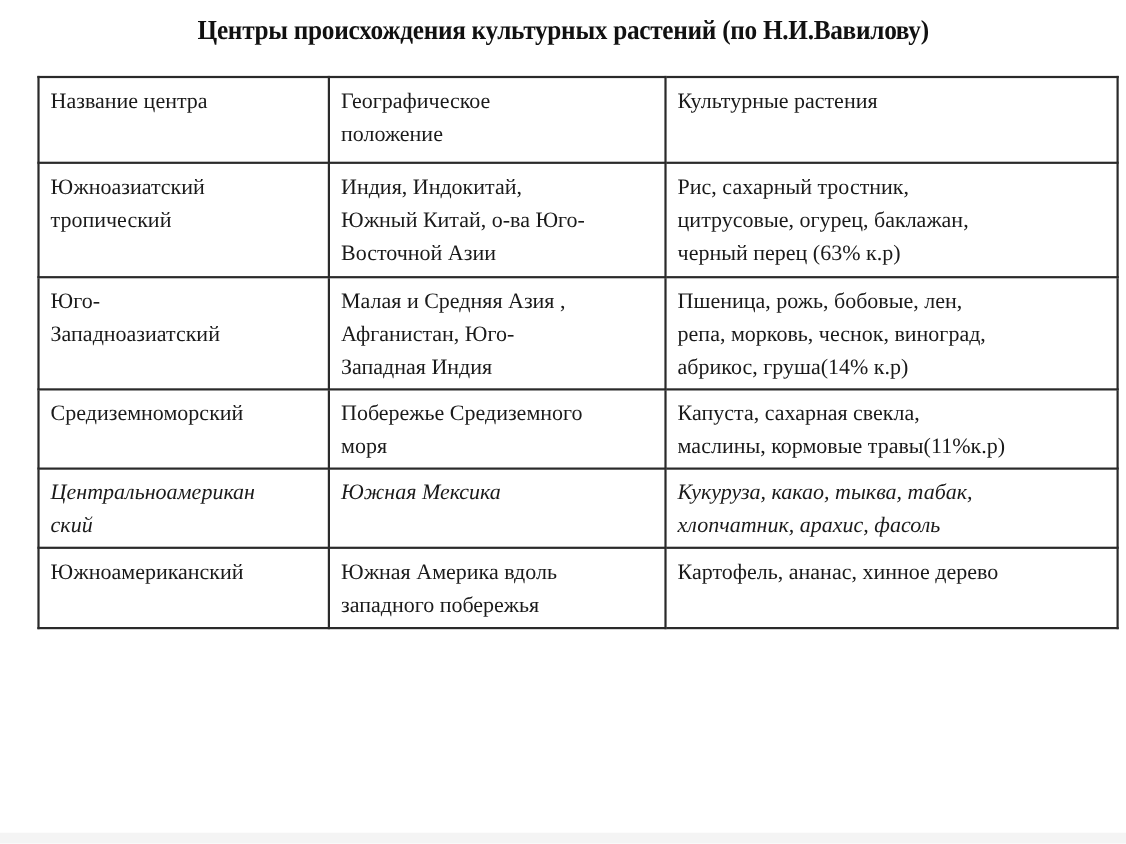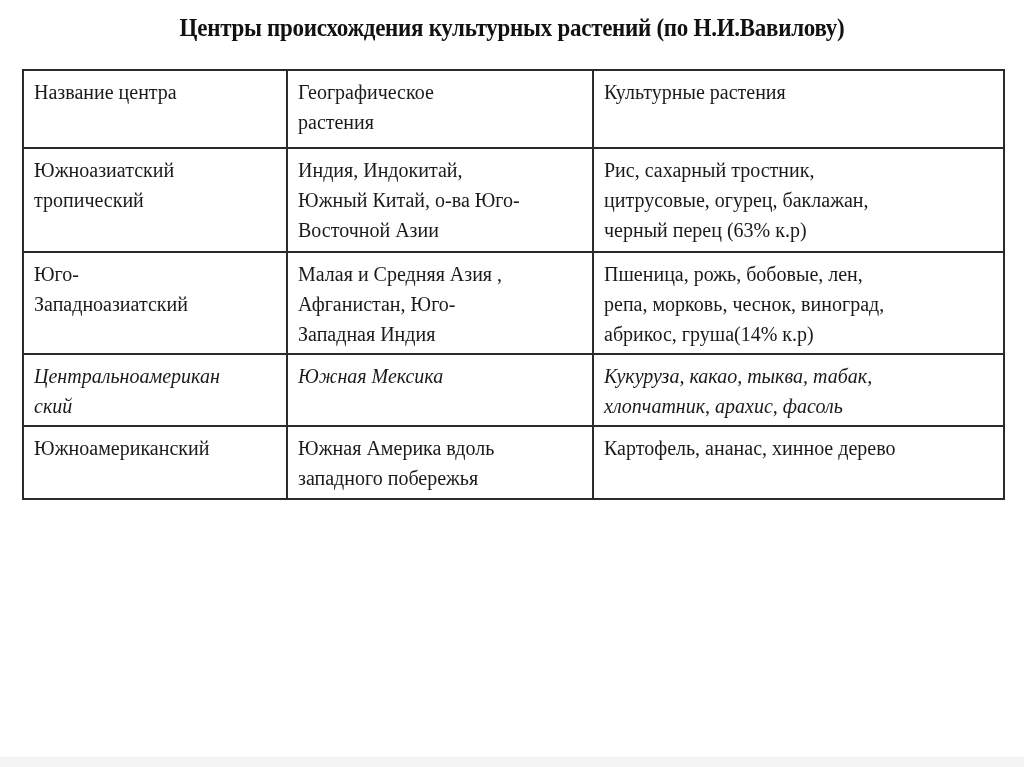--- a/index.html
+++ b/index.html
@@ -24,21 +24,21 @@
     font-family: "Liberation Serif", serif;
     font-weight: bold;
     font-size: 25px;
     letter-spacing: -0.3px;
     color: #111111;
     transform: scaleX(0.92);
     transform-origin: center;
   }
   table.main {
     position: absolute;
-    left: 22px;
+    left: 34px;
     top: 69px;
     width: 981px;
     border-collapse: collapse;
     table-layout: fixed;
     font-size: 20px;
     line-height: 30px;
   }
   table.main td {
     border: 2px solid #2a2a2a;
     vertical-align: top;
@@ -77,21 +77,21 @@
       <col class="c2">
       <col class="c3">
   </colgroup>
   <tbody>
       <tr class="h0">
     <td>
           <span class="cell-text">Название центра</span>
         </td>
     <td>
           <span class="cell-text">Географическое
-растения</span>
+положение</span>
         </td>
     <td>
           <span class="cell-text">Культурные растения</span>
         </td>
   </tr>
   <tr class="r1">
     <td>
           <span class="cell-text">Южноазиатский
 тропический</span>
         </td>
@@ -115,20 +115,33 @@
           <span class="cell-text">Малая и Средняя Азия ,
 Афганистан, Юго-
 Западная Индия</span>
         </td>
     <td>
           <span class="cell-text">Пшеница, рожь, бобовые, лен,
 репа, морковь, чеснок, виноград,
 абрикос, груша(14% к.р)</span>
         </td>
   </tr>
+  <tr class="r4">
+    <td>
+          <span class="cell-text">Средиземноморский</span>
+        </td>
+    <td>
+          <span class="cell-text">Побережье Средиземного
+моря</span>
+        </td>
+    <td>
+          <span class="cell-text">Капуста, сахарная свекла,
+маслины, кормовые травы(11%к.р)</span>
+        </td>
+  </tr>
   <tr class="r6">
     <td>
           <span class="cell-text">Центральноамерикан
 ский</span>
         </td>
     <td>
           <span class="cell-text">Южная Мексика</span>
         </td>
     <td>
           <span class="cell-text">Кукуруза, какао, тыква, табак,

